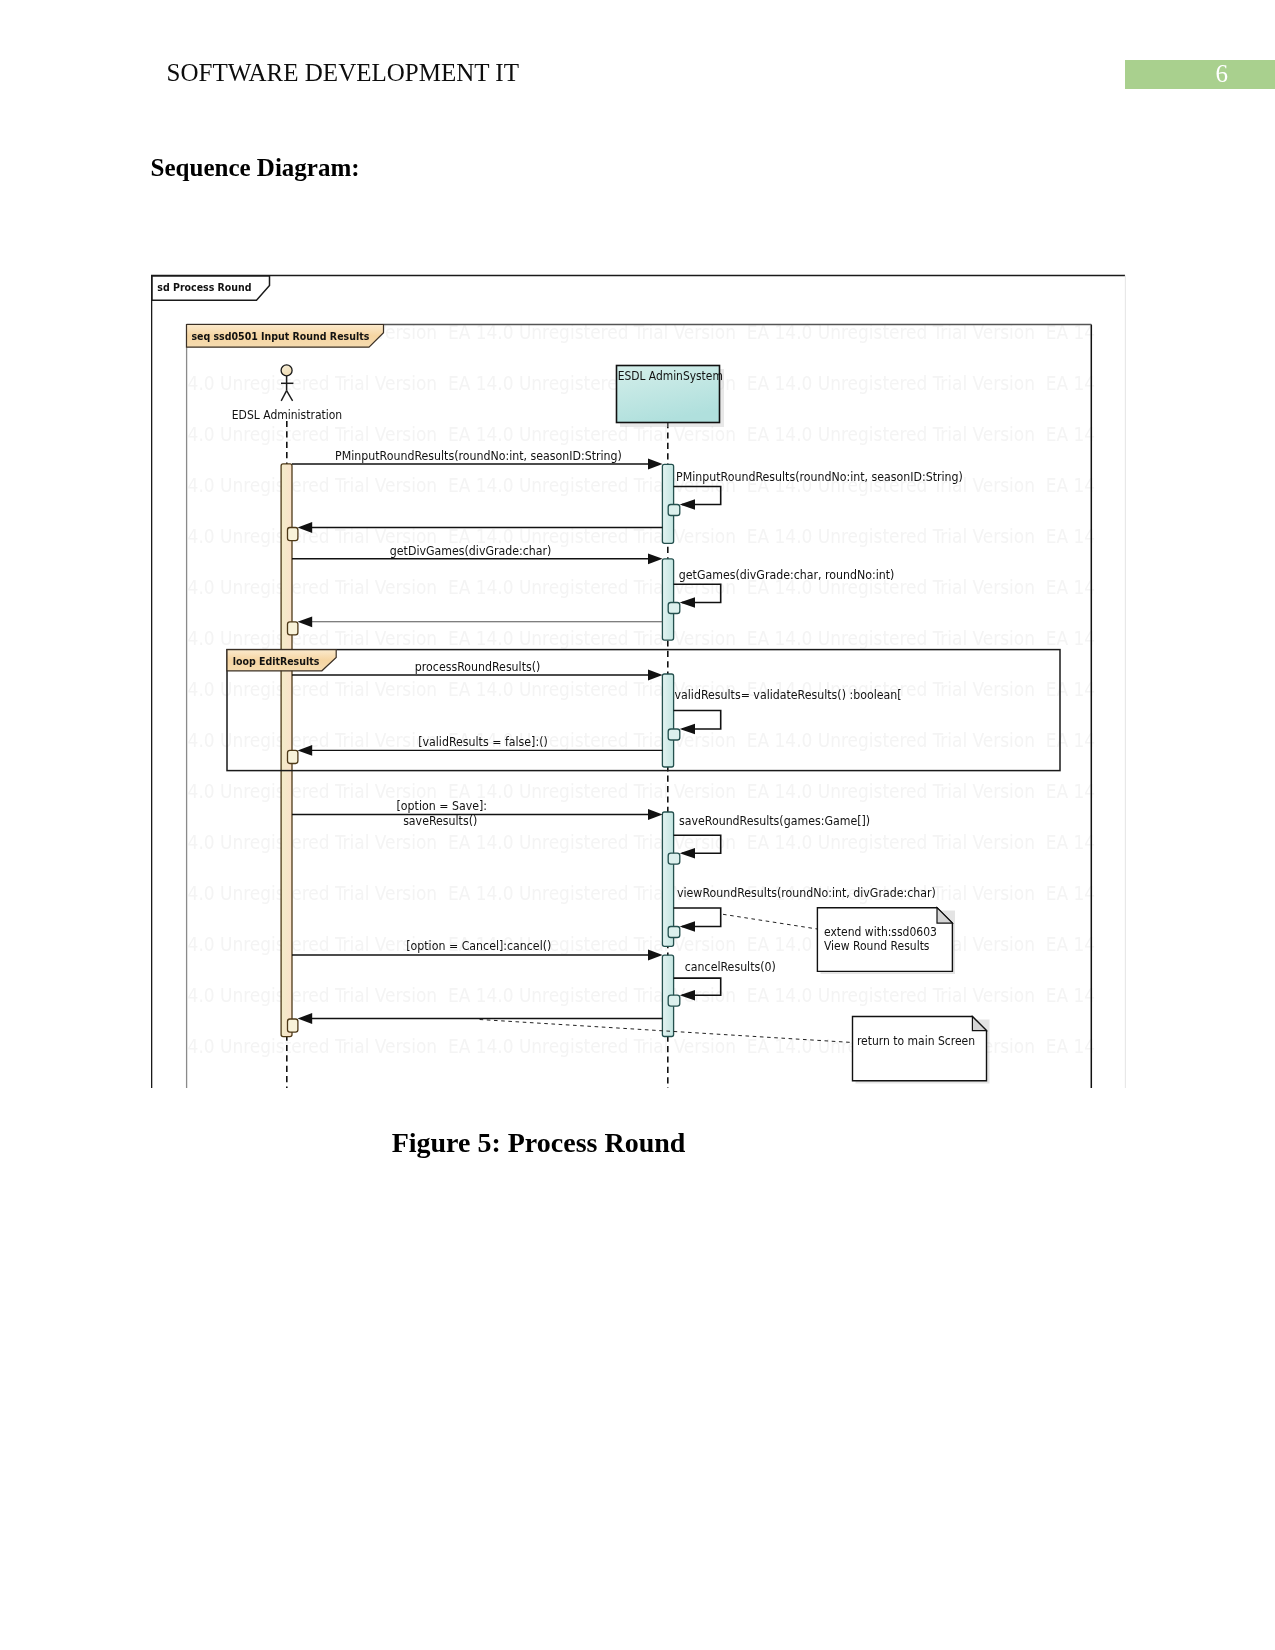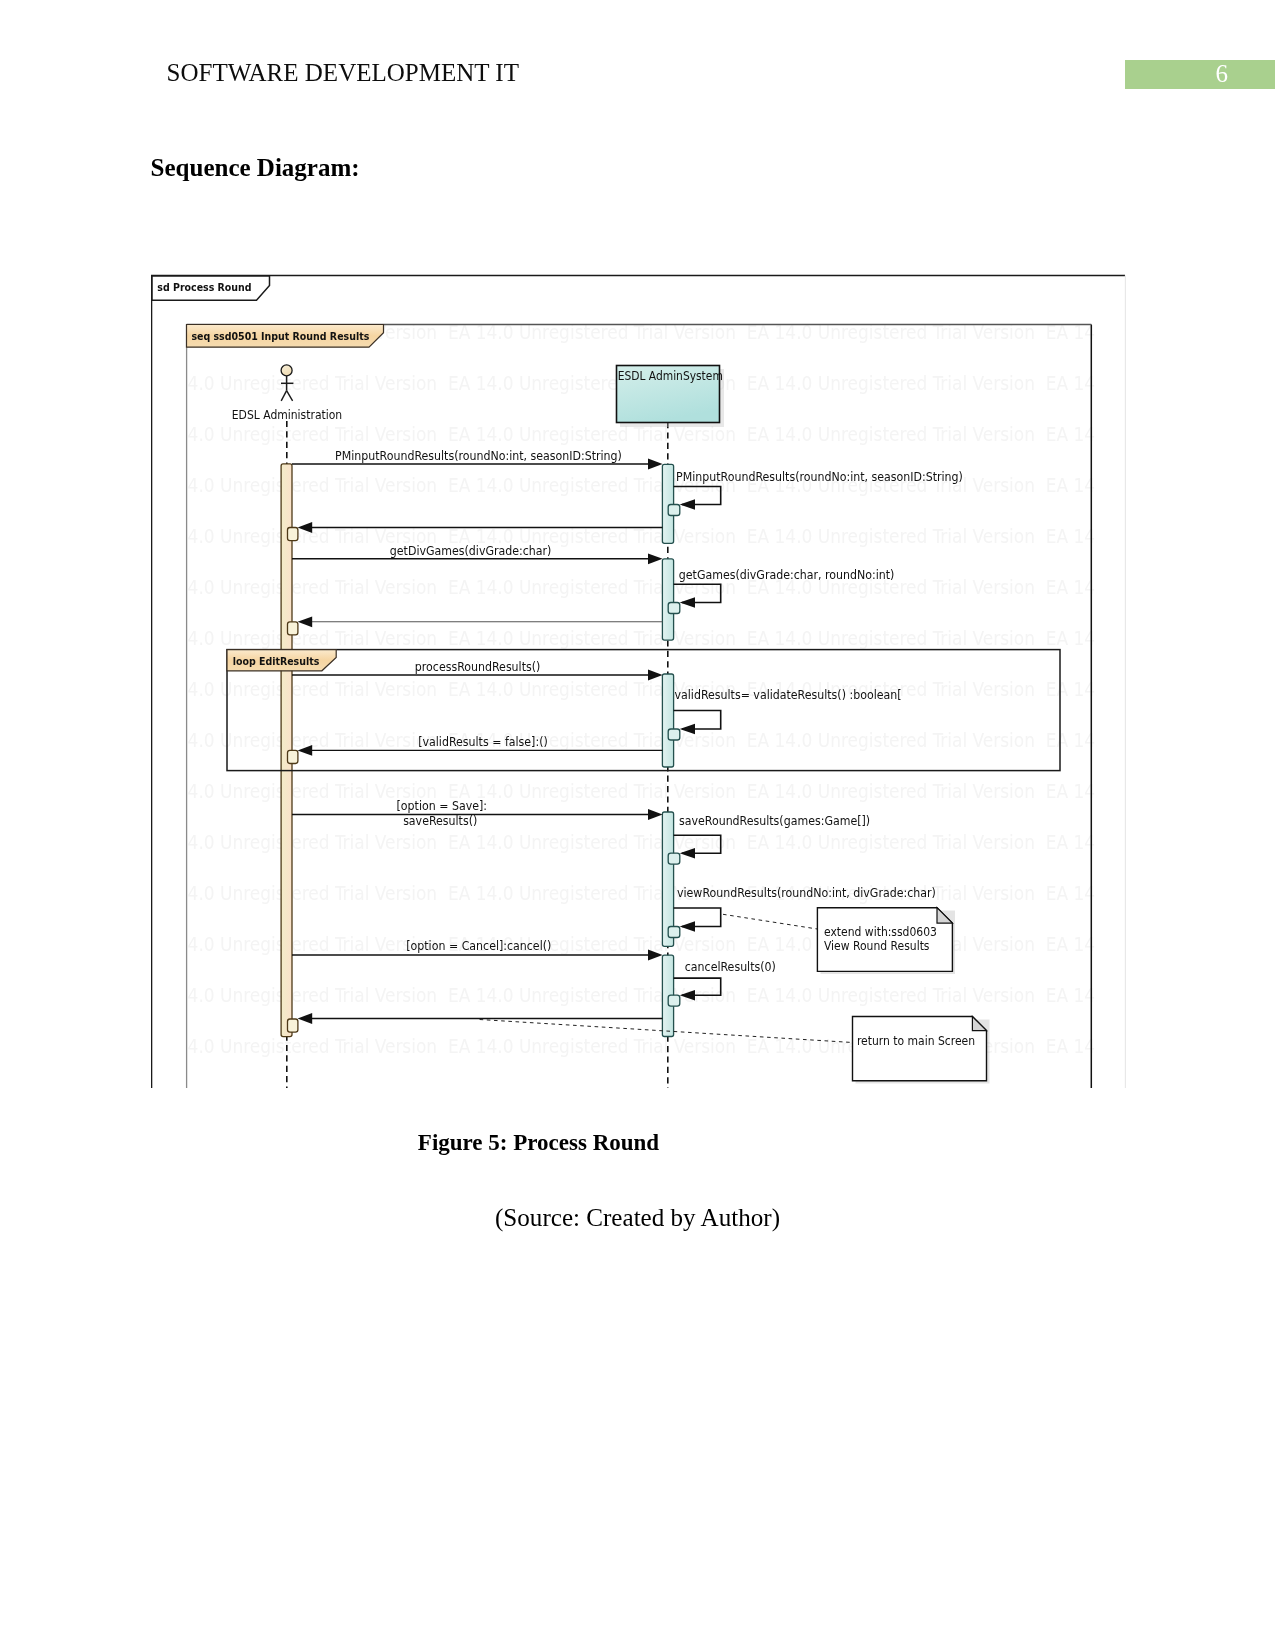--- a/index.html
+++ b/index.html
@@ -3,21 +3,21 @@
 <meta charset="utf-8">
 <title>Sequence Diagram</title>
 <style>
   html,body{margin:0;padding:0;}
   body{width:1275px;height:1650px;background:#ffffff;font-family:"Liberation Serif",serif;overflow:hidden;}
   .page{position:relative;width:1275px;height:1650px;background:#fff;padding-left:42px;}
   #hdr-title{position:absolute;left:166.6px;top:57px;font-size:25px;line-height:32px;color:#0d0d0d;white-space:nowrap;}
   #pagenum-bar{position:absolute;left:1125px;top:60px;width:150px;height:28.5px;background:#a9d08e;}
   #pagenum{position:absolute;left:1121.7px;top:60px;width:200px;text-align:center;font-size:25px;line-height:28px;color:#ffffff;}
   #sec-title{position:absolute;left:150.6px;top:149px;font-size:25px;line-height:37px;font-weight:bold;color:#000;}
-  #caption{position:absolute;left:0;top:1127px;width:1077px;text-align:center;font-size:23px;line-height:32px;font-weight:bold;color:#000;}
+  #caption{position:absolute;left:0;top:1127px;width:1077px;text-align:center;font-size:28px;line-height:32px;font-weight:bold;color:#000;}
   #source{position:absolute;left:0;top:1202px;width:1275px;text-align:center;font-size:25.1px;line-height:32px;color:#000;}
   #diagram{position:absolute;left:151px;top:274px;width:975px;height:814px;overflow:hidden;}
   #dsvg{display:block;}
 
   
   .wm{font-family:"DejaVu Sans",sans-serif;font-stretch:condensed;font-size:18.9px;fill:#f4f4f4;}
   .msg{font-family:"DejaVu Sans",sans-serif;font-stretch:condensed;font-size:12.25px;fill:#111;}
   .tagtxt{font-family:"DejaVu Sans",sans-serif;font-stretch:condensed;font-size:10.5px;font-weight:bold;fill:#111;}
   .classtxt{font-family:"DejaVu Sans",sans-serif;font-stretch:condensed;font-size:12px;fill:#111;}
   .systxt{font-family:"DejaVu Sans",sans-serif;font-stretch:condensed;font-size:11.9px;fill:#111;}
@@ -252,14 +252,13 @@
         <path d="M855.5 1019.5 L989.5 1019.5 L989.5 1083.5 L855.5 1083.5 Z" fill="#9e9e9e" opacity="0.28"></path>
         <path d="M852.5 1016.5 L972.4 1016.5 L986.5 1030.6 L986.5 1080.8 L852.5 1080.8 Z" fill="#ffffff" stroke="#111" stroke-width="1.4"></path>
         <path d="M972.4 1016.5 L972.4 1030.6 L986.5 1030.6 Z" fill="#d5d5d5" stroke="#111" stroke-width="1.2"></path>
         <text class="notetxt" x="856.9" y="1045">return to main Screen</text>
       </g>
 
     </svg>
   </div>
 
   <div id="caption">Figure 5: Process Round</div>
-  <div id="source">(Source: Created by Author)</div>
 </div>
 
 </body></html>

